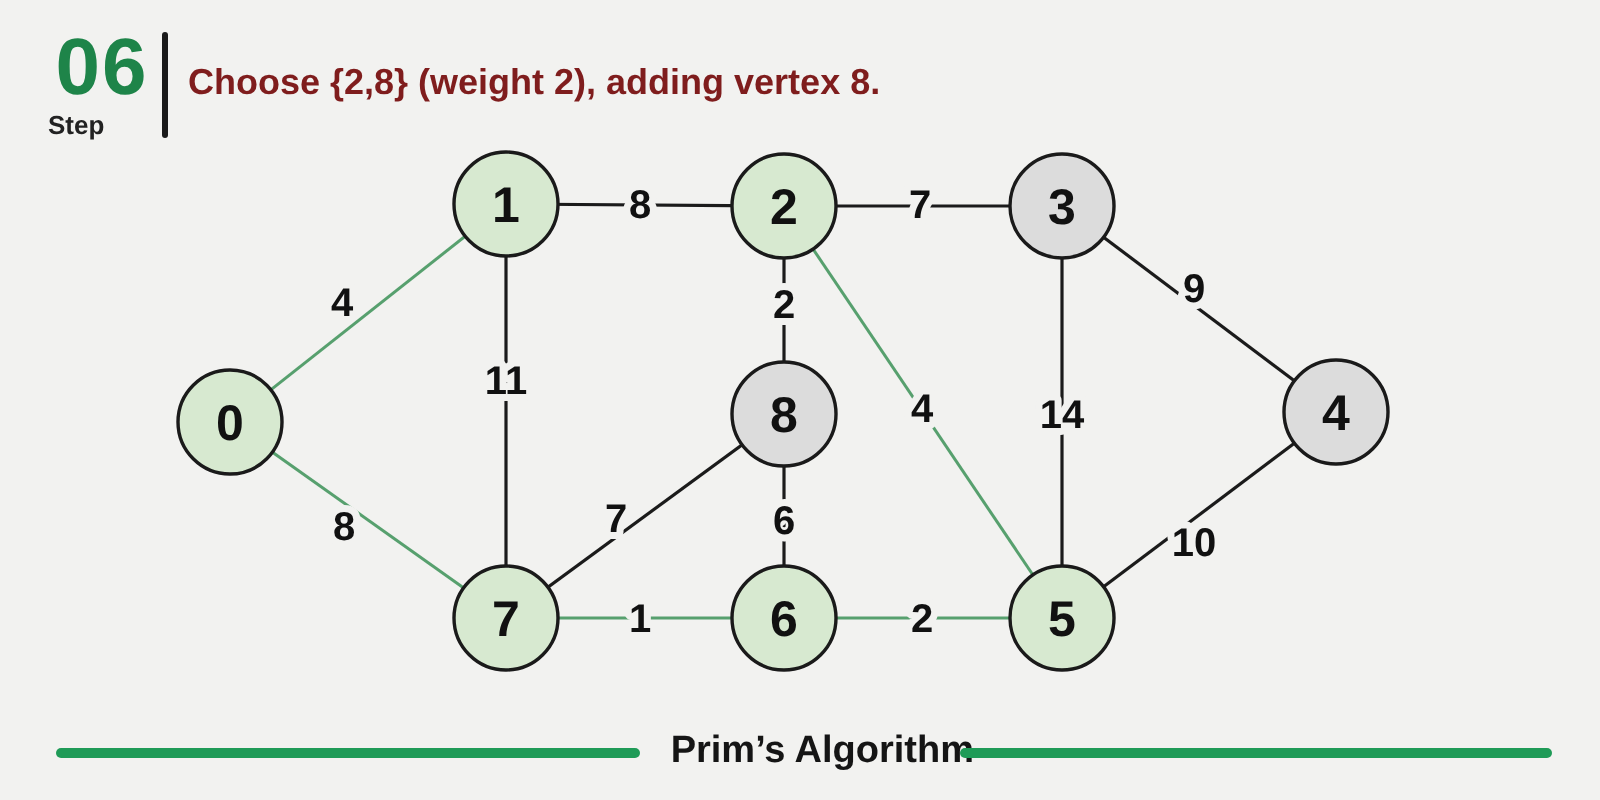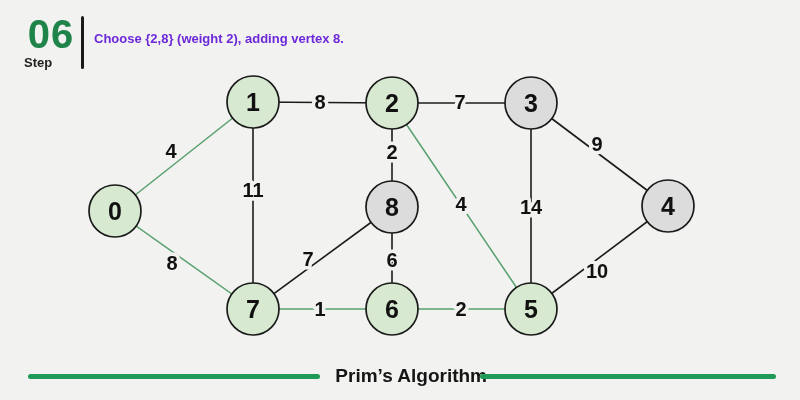--- a/index.html
+++ b/index.html
@@ -20,21 +20,21 @@
   .step-label{
     position:absolute;left:24px;top:55px;width:54px;
     font-size:13px;font-weight:700;color:#222;text-align:left;
   }
   .header-divider{
     position:absolute;left:81px;top:16px;width:3px;height:53px;
     background:#1a1a1a;border-radius:2px;
   }
   .page-title{
     position:absolute;left:94px;top:31px;
-    font-size:13px;font-weight:600;color:#6d28d9;
+    font-size:18px;font-weight:600;color:#7f1d1d;
   }
 
   
   svg.graph{position:absolute;left:0;top:0;}
   svg.graph text{font-family:"Liberation Sans", sans-serif;font-weight:700;}
   svg.graph text.weight{font-size:20px;paint-order:stroke;stroke-width:7px;stroke-linejoin:round;}
   svg.graph text.node-label{font-size:25px;}
 
   
   .footer-bar{

